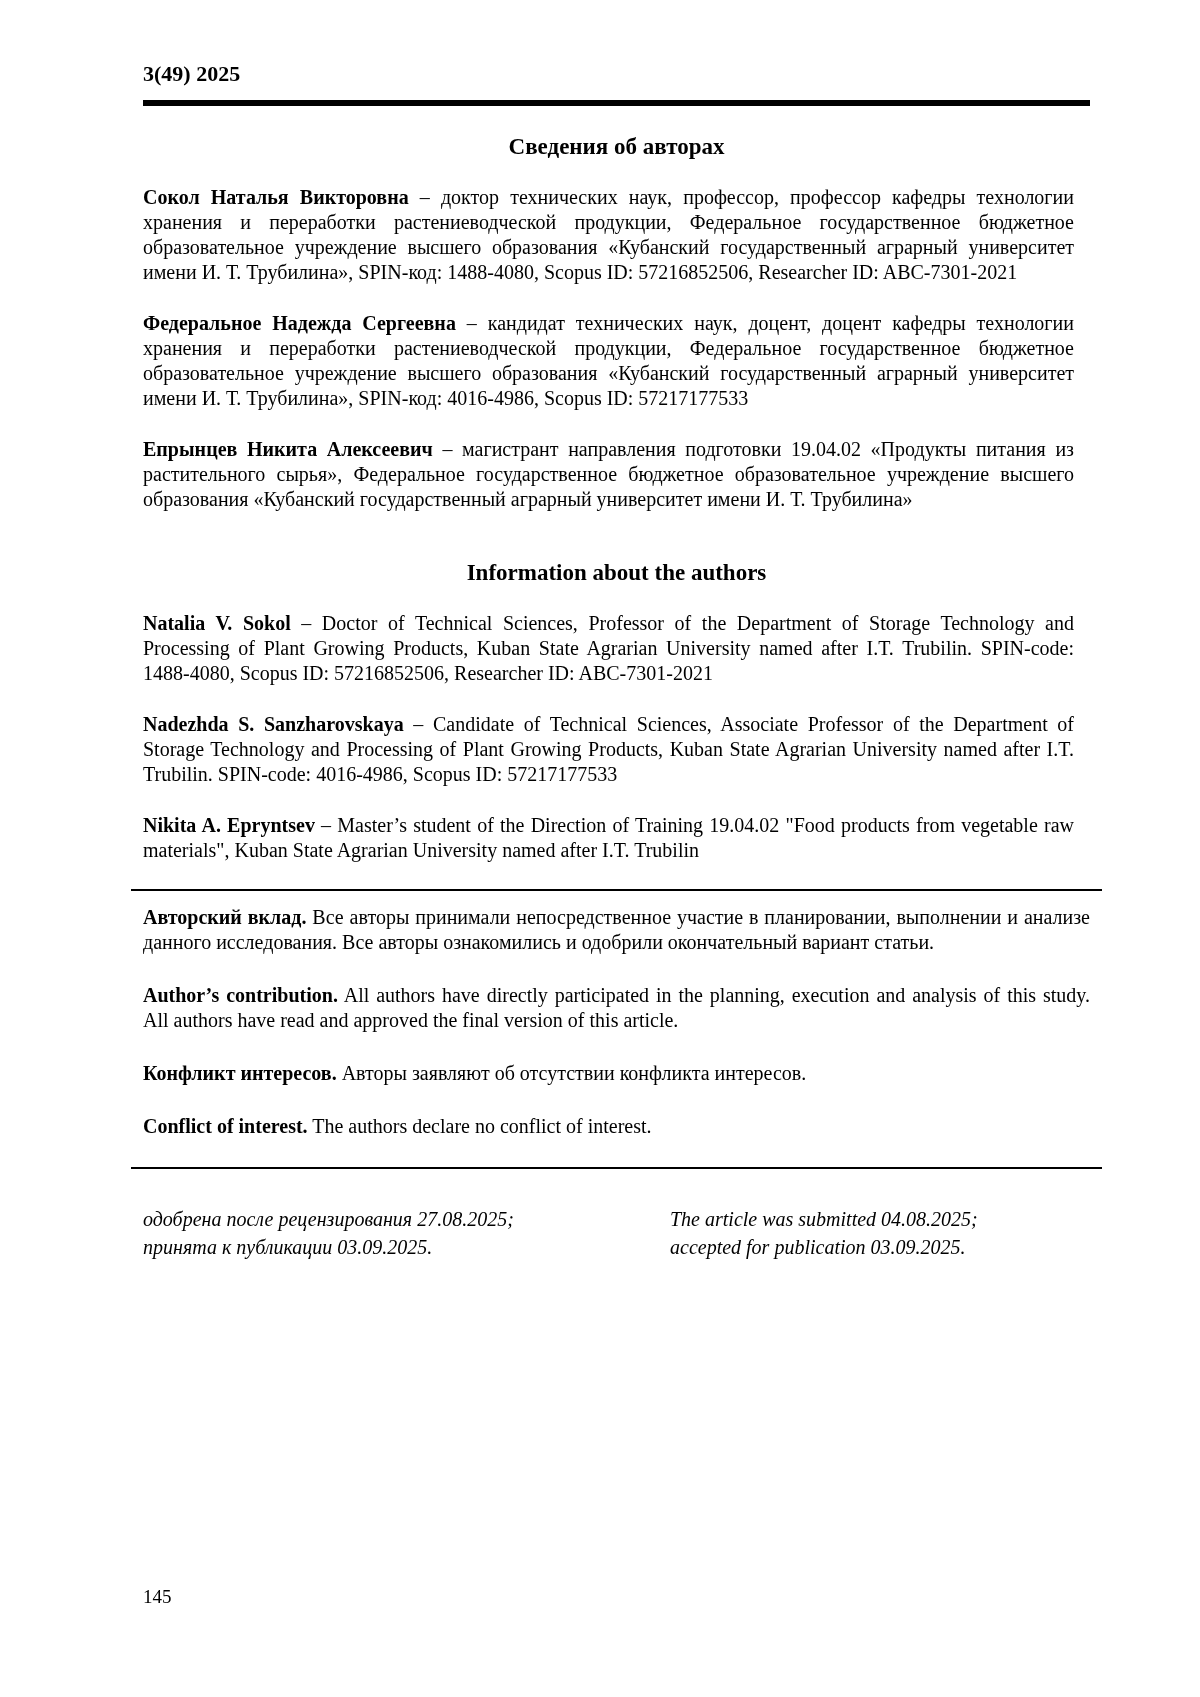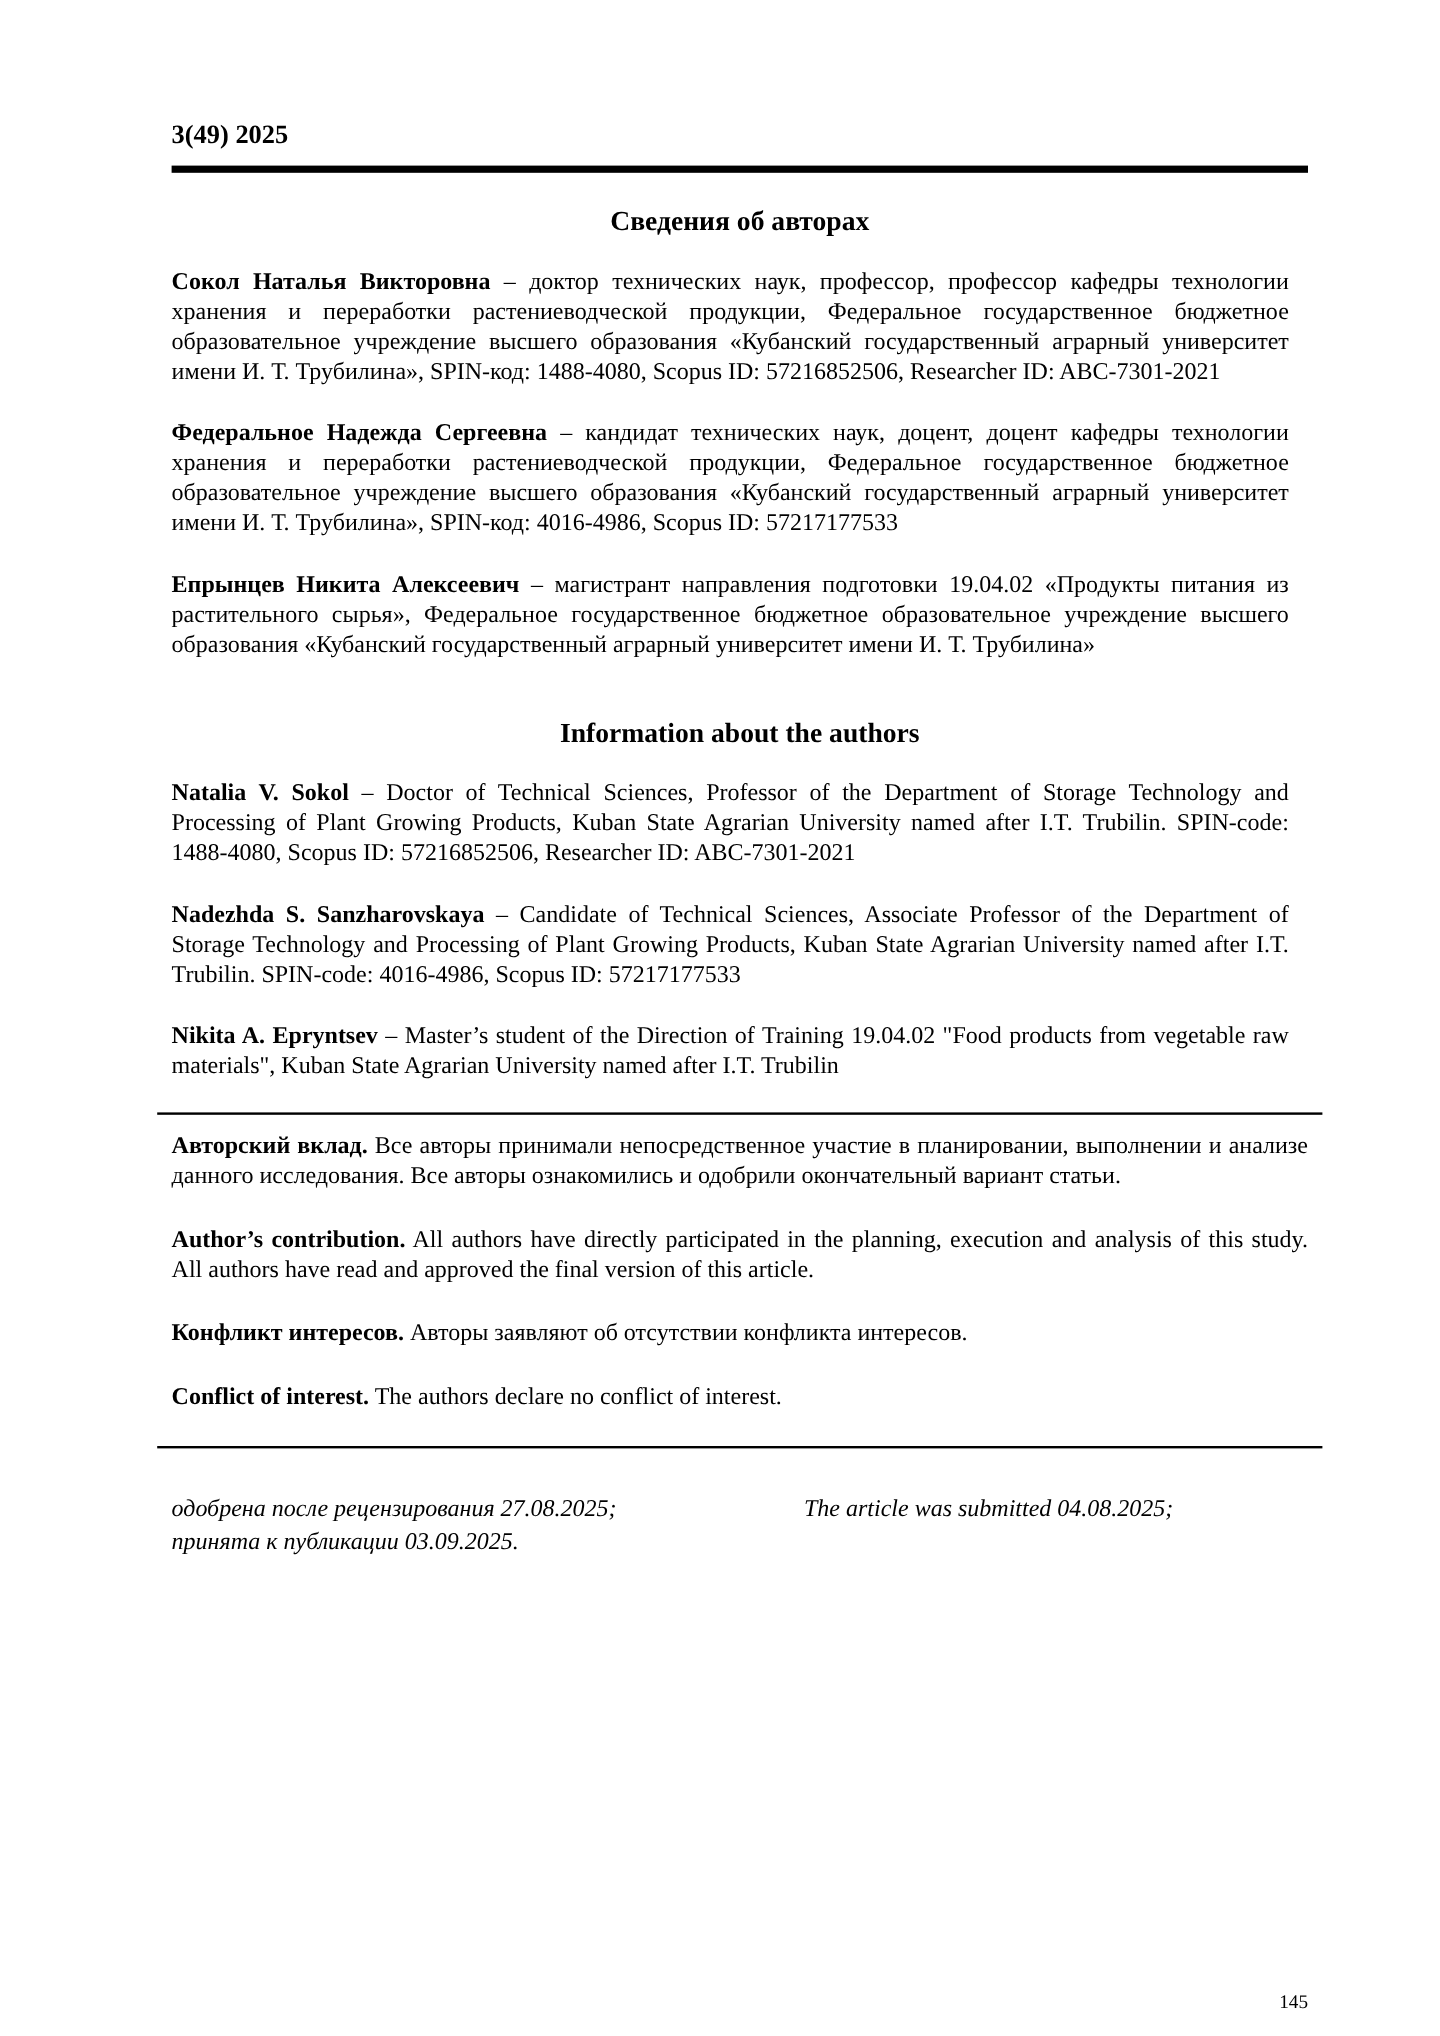--- a/index.html
+++ b/index.html
@@ -24,21 +24,21 @@
     width: 947px;
   }
   .header {
     display: flex;
     justify-content: space-between;
     align-items: flex-end;
     font-weight: bold;
     font-size: 22px;
     line-height: 37px;
   }
-  .issue { white-space: nowrap; margin-top: 38px; }
+  .issue { white-space: nowrap; }
   .journal { text-align: right; }
   .rule-thick {
     border: none;
     border-top: 6px solid #000;
     margin-top: 8px;
   }
   .heading {
     text-align: center;
     font-weight: bold;
     font-size: 23px;
@@ -71,24 +71,24 @@
     margin-top: 36px;
     font-style: italic;
     font-size: 20px;
     line-height: 28px;
   }
   .dates-ru { width: 527px; }
   .dates-en { flex: 1; }
   .footer {
     position: absolute;
     left: 143px;
-    top: 1660px;
+    top: 1586px;
     width: 947px;
-    text-align: right;
-    font-size: 16px;
+    text-align: left;
+    font-size: 19px;
   }
 </style>
 </head>
 <body>
 
 <div class="page">
   <div class="content">
 
     <div class="header">
       <div class="issue">3(49) 2025</div>
@@ -124,19 +124,20 @@
 
     <div class="rule-thin"></div>
 
     <div class="dates">
       <div class="dates-ru">
         <div>одобрена после рецензирования 27.08.2025;</div>
         <div>принята к публикации 03.09.2025.</div>
       </div>
       <div class="dates-en">
         <div>The article was submitted 04.08.2025;</div>
+        <div>accepted for publication 03.09.2025.</div>
       </div>
     </div>
 
   </div>
 
   <div class="footer">145</div>
 </div>
 
 </body></html>

